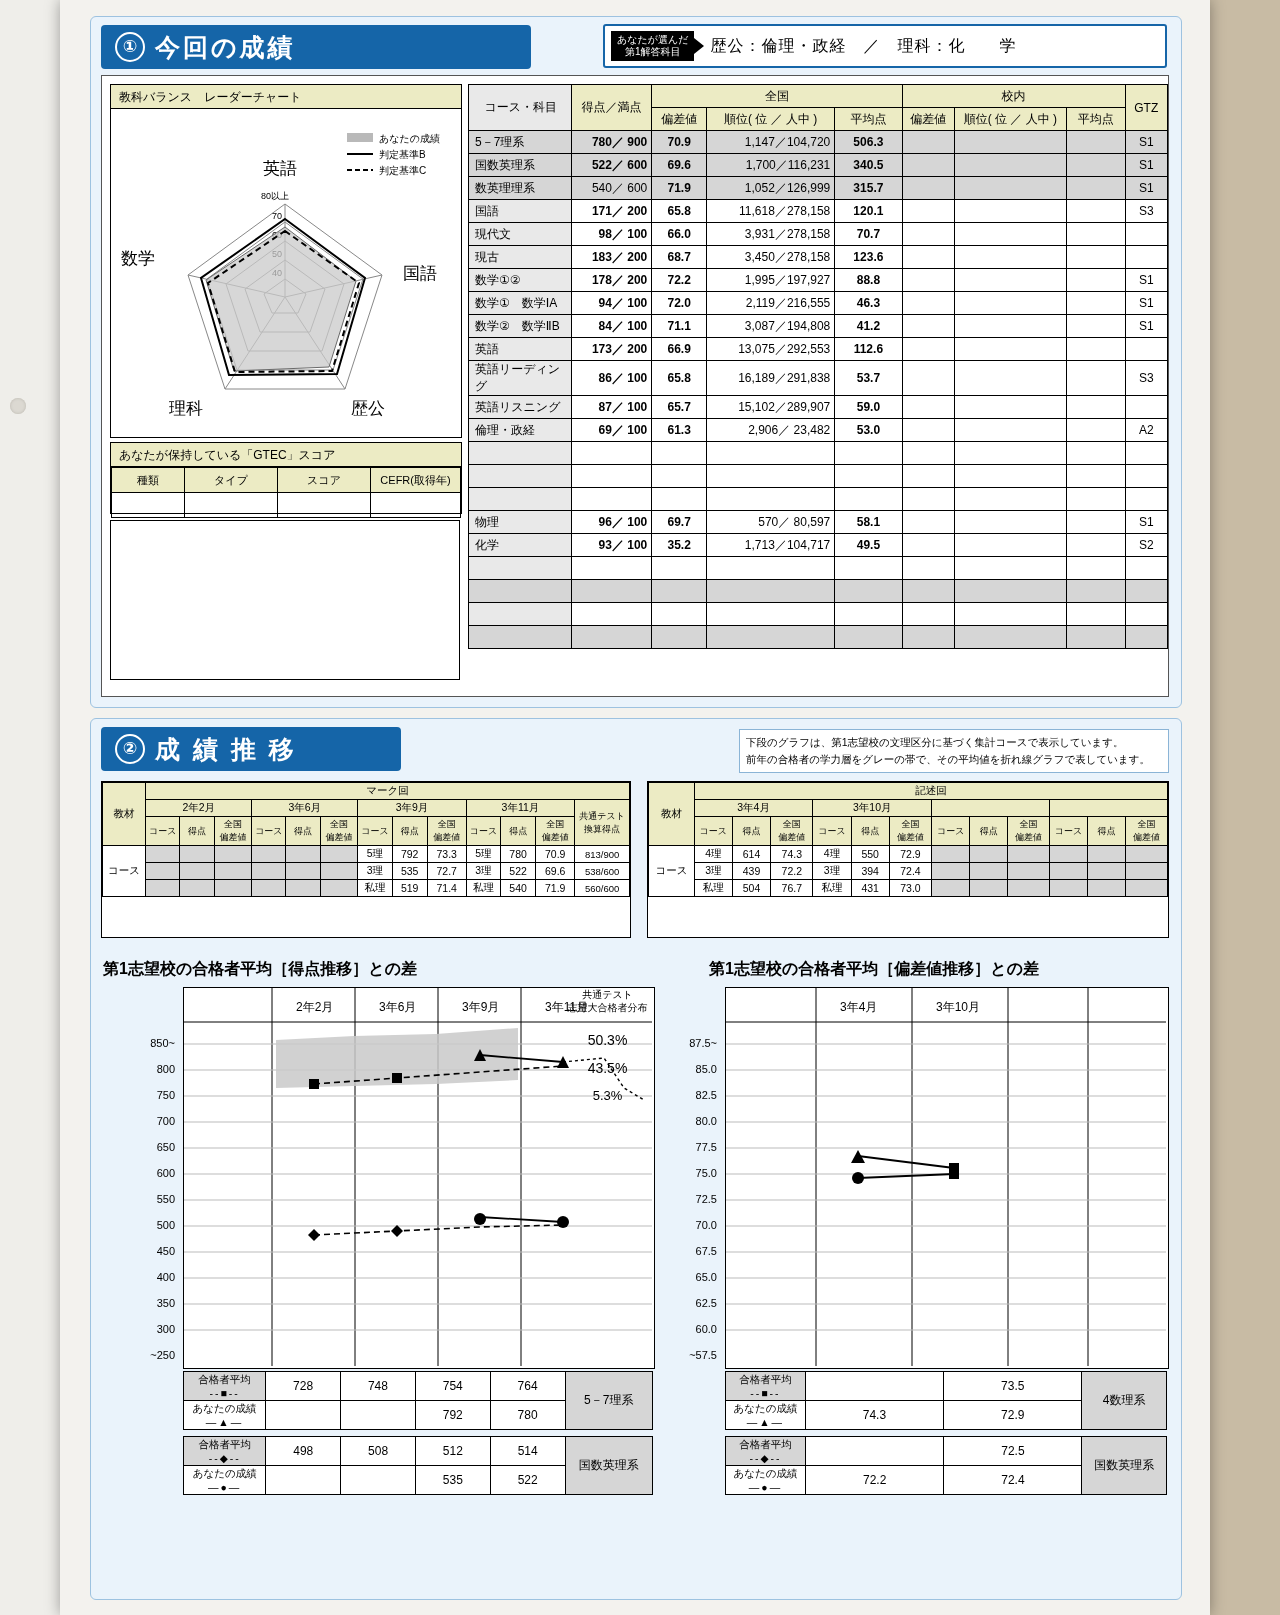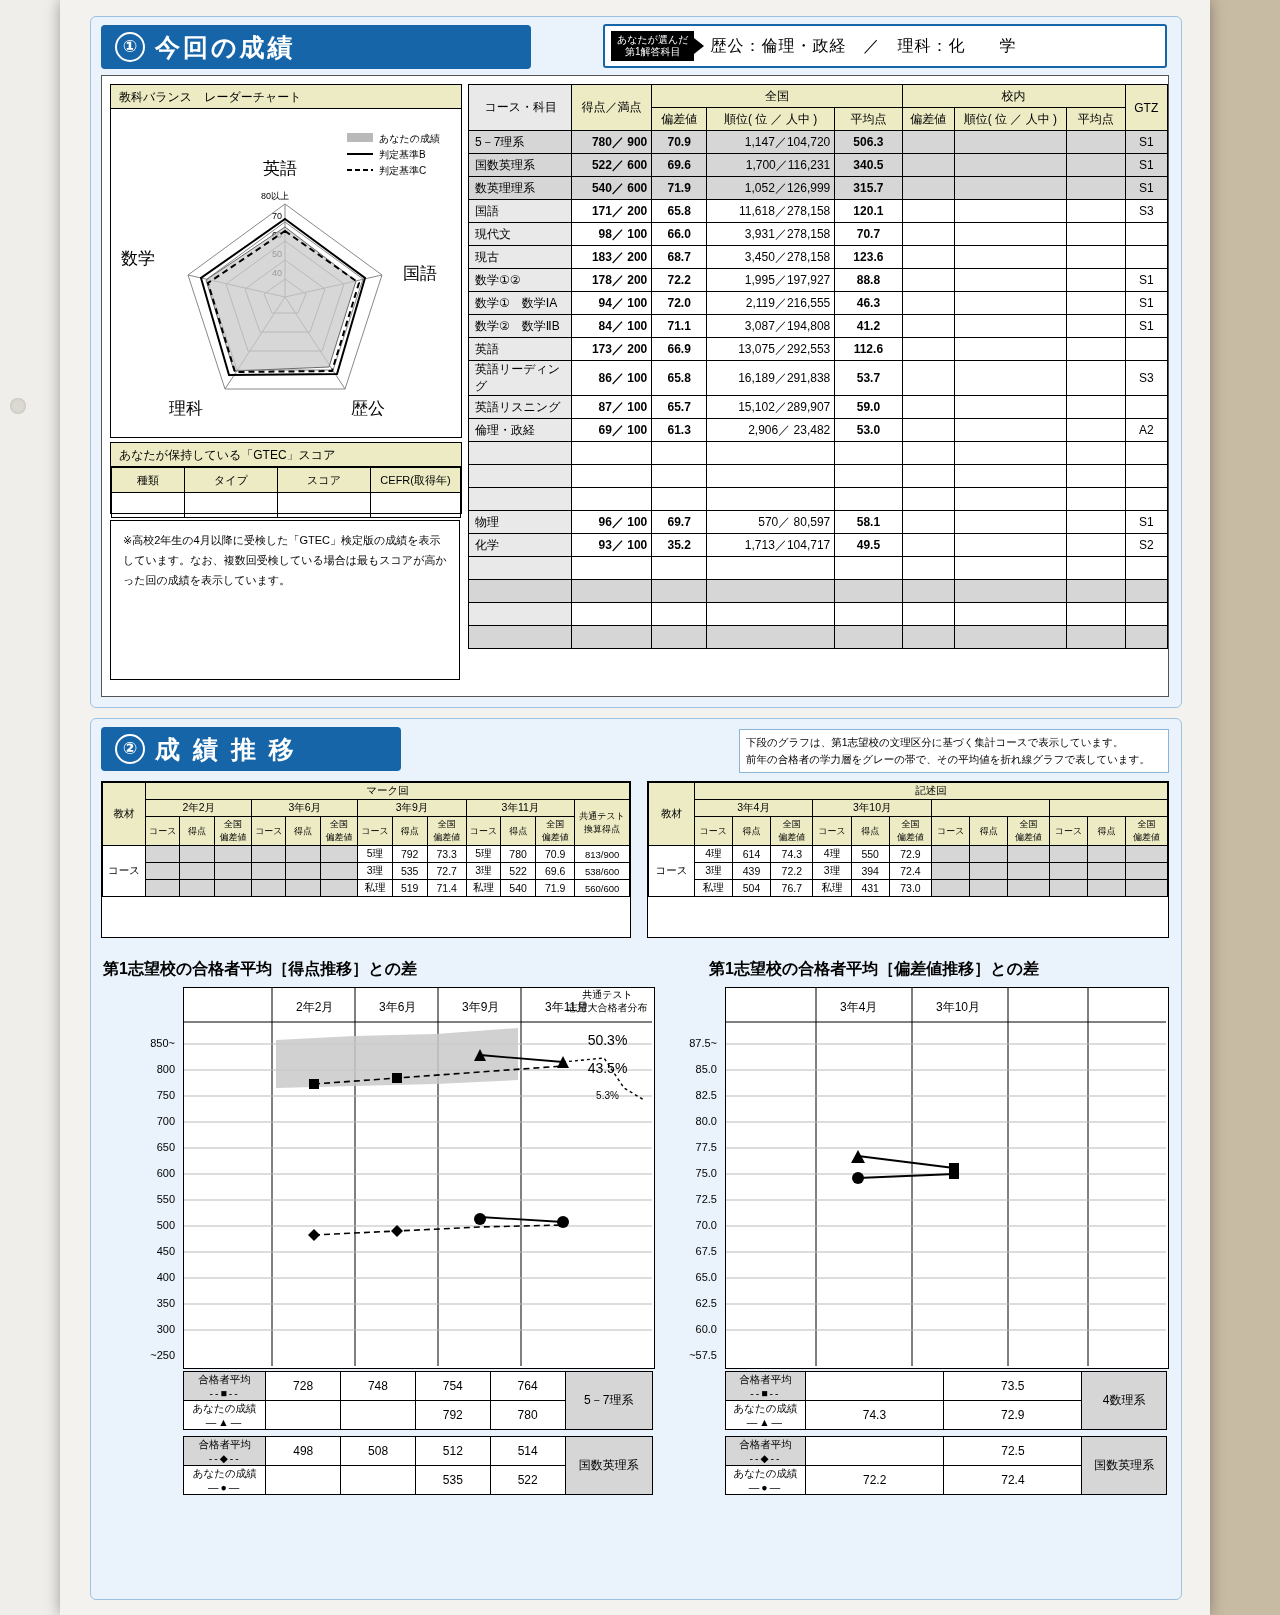--- a/index.html
+++ b/index.html
@@ -174,21 +174,20 @@
             <td style="height:22px;"></td>
             <td></td>
             <td></td>
             <td></td>
           </tr>
         </tbody>
           </table>
       </div>
 
       <div id="notebox">
-        <div>※高校2年生の4月以降に受検した「GTEC」検定版の成績を表示しています。なお、複数回受検している場合は最もスコアが高かった回の成績を表示しています。</div>
       </div>
 
       <table id="scoretable">
         <tbody>
             <tr class="yellowhdr">
           <td rowspan="2" class="ctr subjcell yellowhdr" style="height:22px;">コース・科目</td>
           <td rowspan="2" class="ctr yellowhdr" style="width:86px;">得点／満点</td>
           <td colspan="3" class="ctr">全国</td>
           <td colspan="3" class="ctr">校内</td>
           <td rowspan="2" class="ctr" style="width:36px;">GTZ</td>
@@ -220,21 +219,21 @@
               <td class="ctr" style="font-weight: bold;">69.6</td>
               <td class="rt">1,700／116,231</td>
               <td class="ctr" style="font-weight: bold;">340.5</td>
               <td class="ctr"></td>
               <td class="rt"></td>
               <td class="ctr"></td>
               <td class="ctr">S1</td>
             </tr>
             <tr class="grayrow">
               <td class="subjcell" style="background: rgb(214, 214, 214);">数英理理系</td>
-              <td class="rt" style="font-weight: bold;">540／ 600</td>
+              <td class="rt" style="font-weight: normal;">540／ 600</td>
               <td class="ctr" style="font-weight: bold;">71.9</td>
               <td class="rt">1,052／126,999</td>
               <td class="ctr" style="font-weight: bold;">315.7</td>
               <td class="ctr"></td>
               <td class="rt"></td>
               <td class="ctr"></td>
               <td class="ctr">S1</td>
             </tr>
             <tr>
               <td class="subjcell">国語</td>
@@ -678,21 +677,21 @@
         <div class="axis-lab" style="position: absolute; left: 40px; top: 526px;">450</div>
         <div class="axis-lab" style="position: absolute; left: 40px; top: 552px;">400</div>
         <div class="axis-lab" style="position: absolute; left: 40px; top: 578px;">350</div>
         <div class="axis-lab" style="position: absolute; left: 40px; top: 604px;">300</div>
         <div class="axis-lab" style="position: absolute; left: 40px; top: 630px;">~250</div>
       </div>
     <div id="left-dist" style="position: absolute; left: 471px; top: 268px; width: 91px; height: 380px;">
         <div style="height:34px;font-size:10px;text-align:center;line-height:1.25;padding-top:2px;box-sizing:border-box;">共通テスト<br>志望大合格者分布</div>
         <div style="height:26px;line-height:26px;text-align:center;font-size:14px;margin-top:6px;">50.3%</div>
         <div style="height:26px;line-height:26px;text-align:center;font-size:14px;margin-top:2px;">43.5%</div>
-        <div style="height:26px;line-height:26px;text-align:center;font-size:10px;margin-top:2px;">5.3%</div>
+        <div style="height:26px;line-height:26px;text-align:center;font-size:13px;margin-top:2px;">5.3%</div>
       </div>
     <div id="left-legend" style="position: absolute; left: 92px; top: 652px; width: 470px;">
         <table style="width:100%;font-size:12px;margin-bottom:6px;background:#fff;">
           <tbody>
             <tr>
               <td class="grayrow ctr" style="width:92px;font-size:10.5px;">合格者平均<br><span style="letter-spacing:2px;">--■--</span></td>
               <td class="ctr" style="width:83px;height:22px;">728</td>
               <td class="ctr" style="width:83px;height:22px;margin-left:24px;">748</td>
               <td class="ctr" style="width:83px;height:22px;">754</td>
               <td class="ctr" style="width:83px;height:22px;">764</td>

